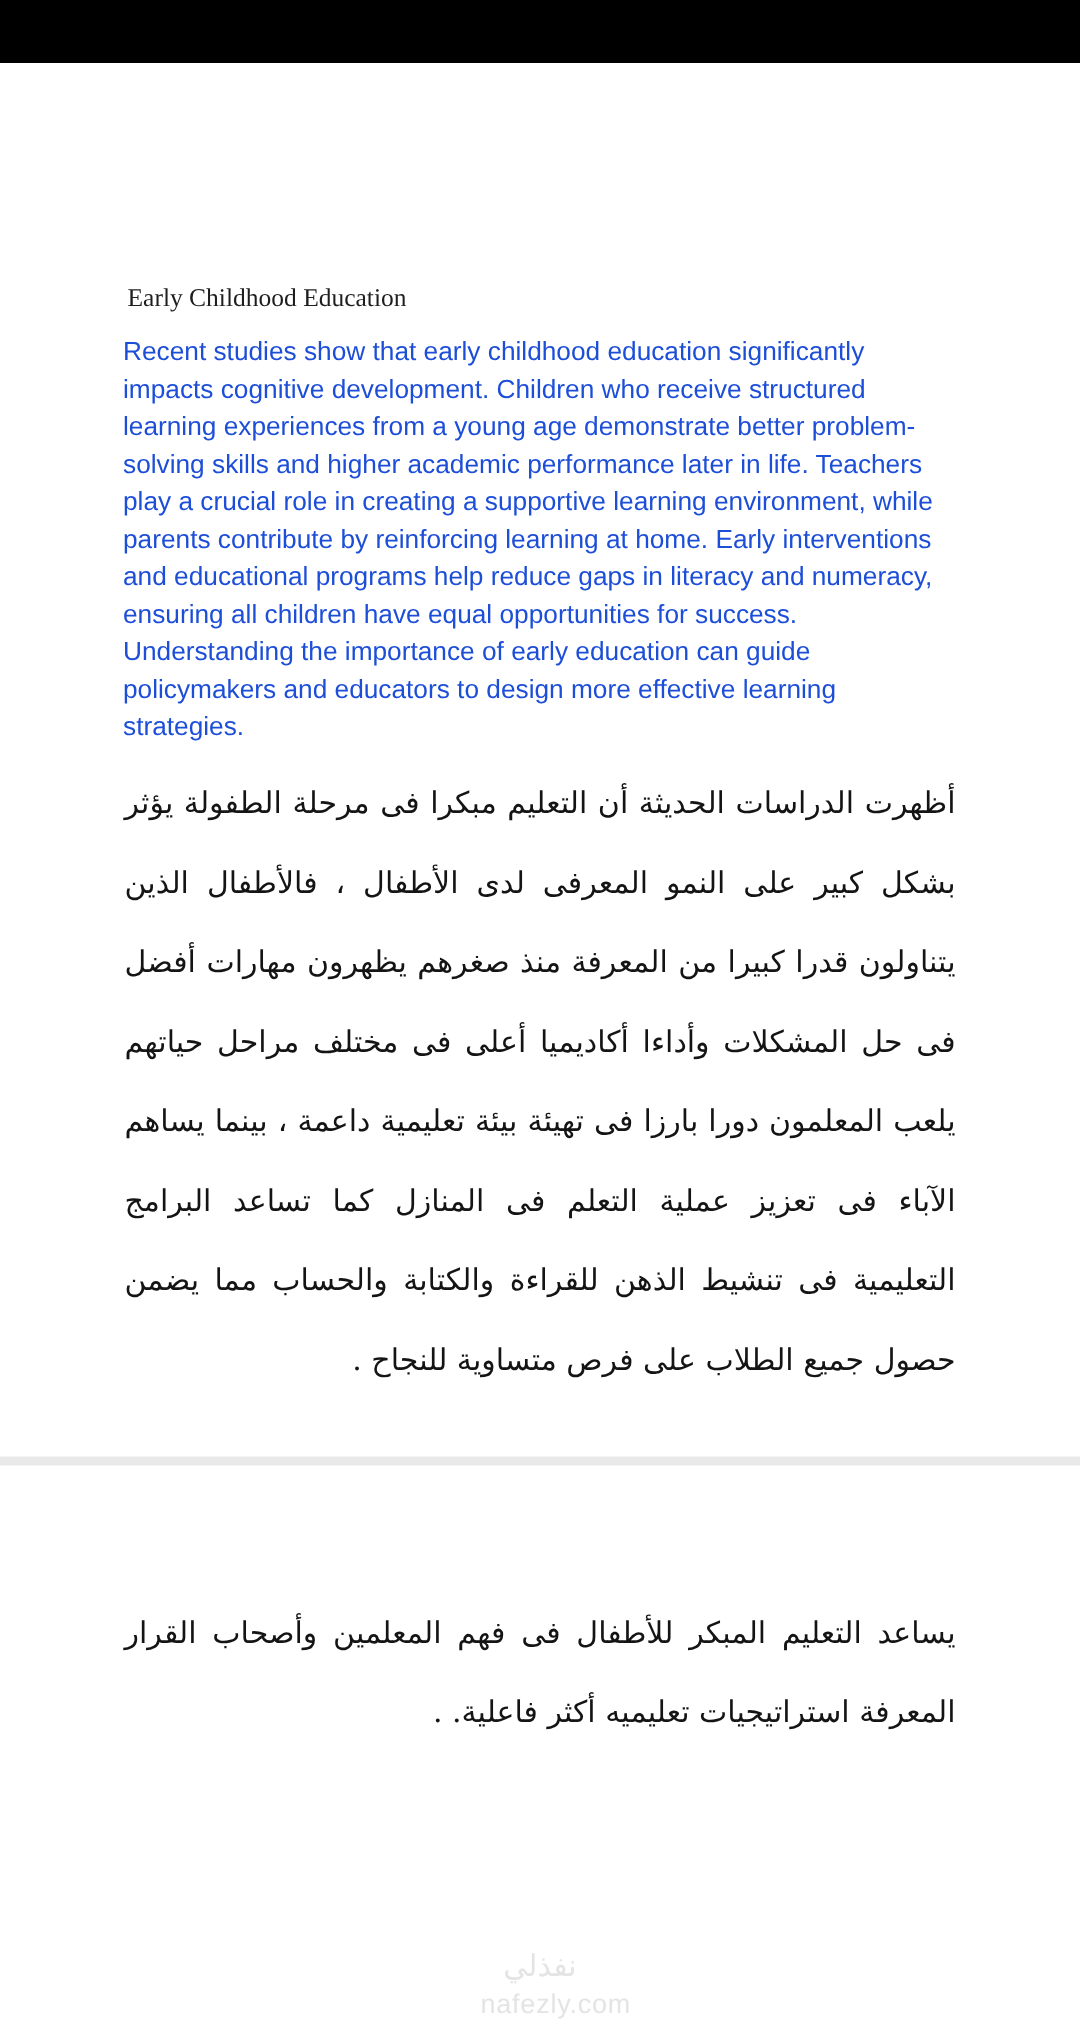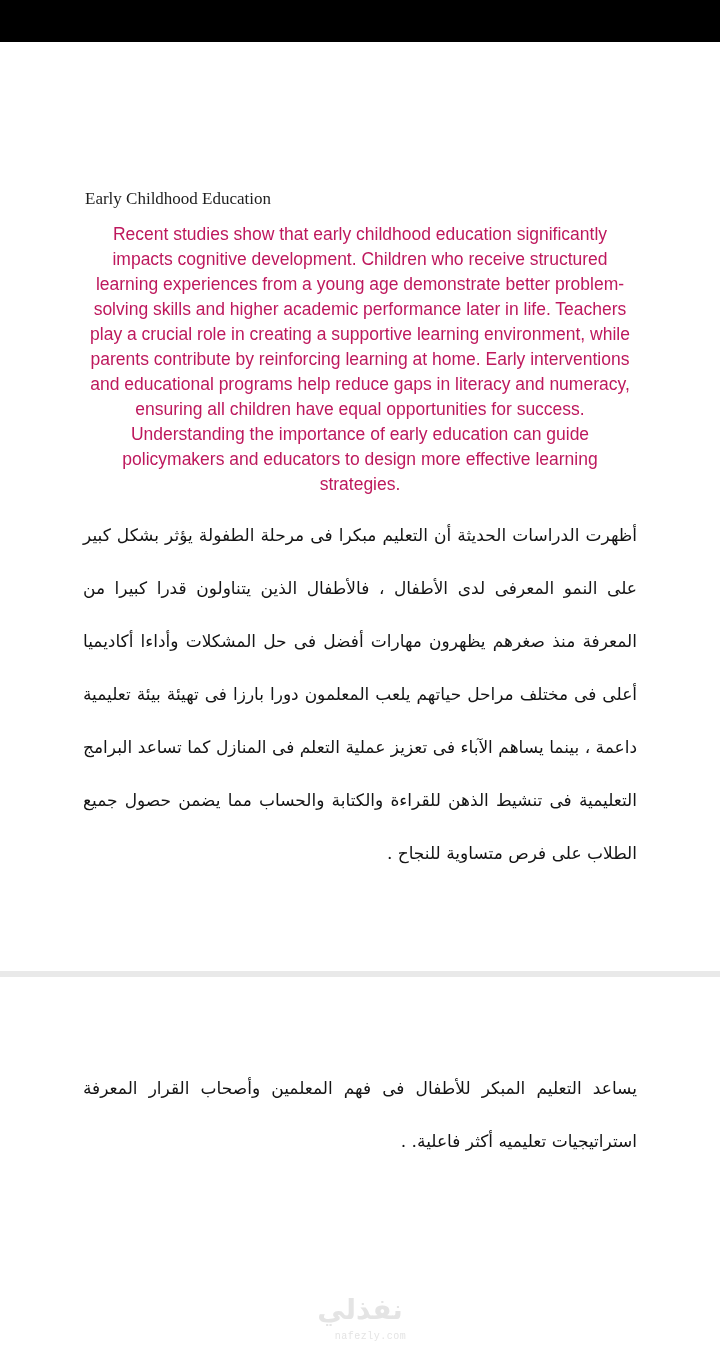--- a/index.html
+++ b/index.html
@@ -31,32 +31,32 @@
     color: #1e1e1e;
     font-family: Liberation Serif, serif;
   }
   .en-paragraph {
     position: absolute;
     top: 222px;
     left: 82px;
     width: 556px;
     font-size: 17.5px;
     line-height: 25px;
-    text-align: center;
-    color: #be185d;
+    text-align: left;
+    color: #1d4ed8;
     font-family: "Liberation Sans", sans-serif;
   }
   .ar-paragraph {
     position: absolute;
     left: 83px;
     width: 554px;
     direction: rtl;
     unicode-bidi: embed;
     text-align: justify;
-    font-size: 17px;
+    font-size: 20px;
     line-height: 53px;
     color: #141414;
     font-family: "DejaVu Serif", "DejaVu Sans", serif;
   }
   .ar-paragraph.first {
     top: 509px;
   }
   .ar-paragraph.second {
     top: 1062px;
   }
@@ -71,32 +71,32 @@
   .watermark {
     position: absolute;
     top: 1294px;
     left: 0;
     width: 720px;
     text-align: center;
     color: #e4e4e4;
     user-select: none;
   }
   .watermark .logo {
-    font-size: 28px;
-    font-weight: bold;
+    font-size: 20px;
+    font-weight: normal;
     line-height: 32px;
     direction: rtl;
     font-family: "DejaVu Sans", sans-serif;
   }
   .watermark .site {
-    font-size: 10px;
+    font-size: 18px;
     line-height: 15px;
     letter-spacing: 0.5px;
     margin-top: 3px;
-    font-family: Liberation Mono, monospace;
+    font-family: Liberation Sans, sans-serif;
     margin-left: 21px;
   }
 </style>
 </head>
 <body>
 
 <div class="top-bar"></div>
 
 <div class="page-title">Early Childhood Education</div>
 

